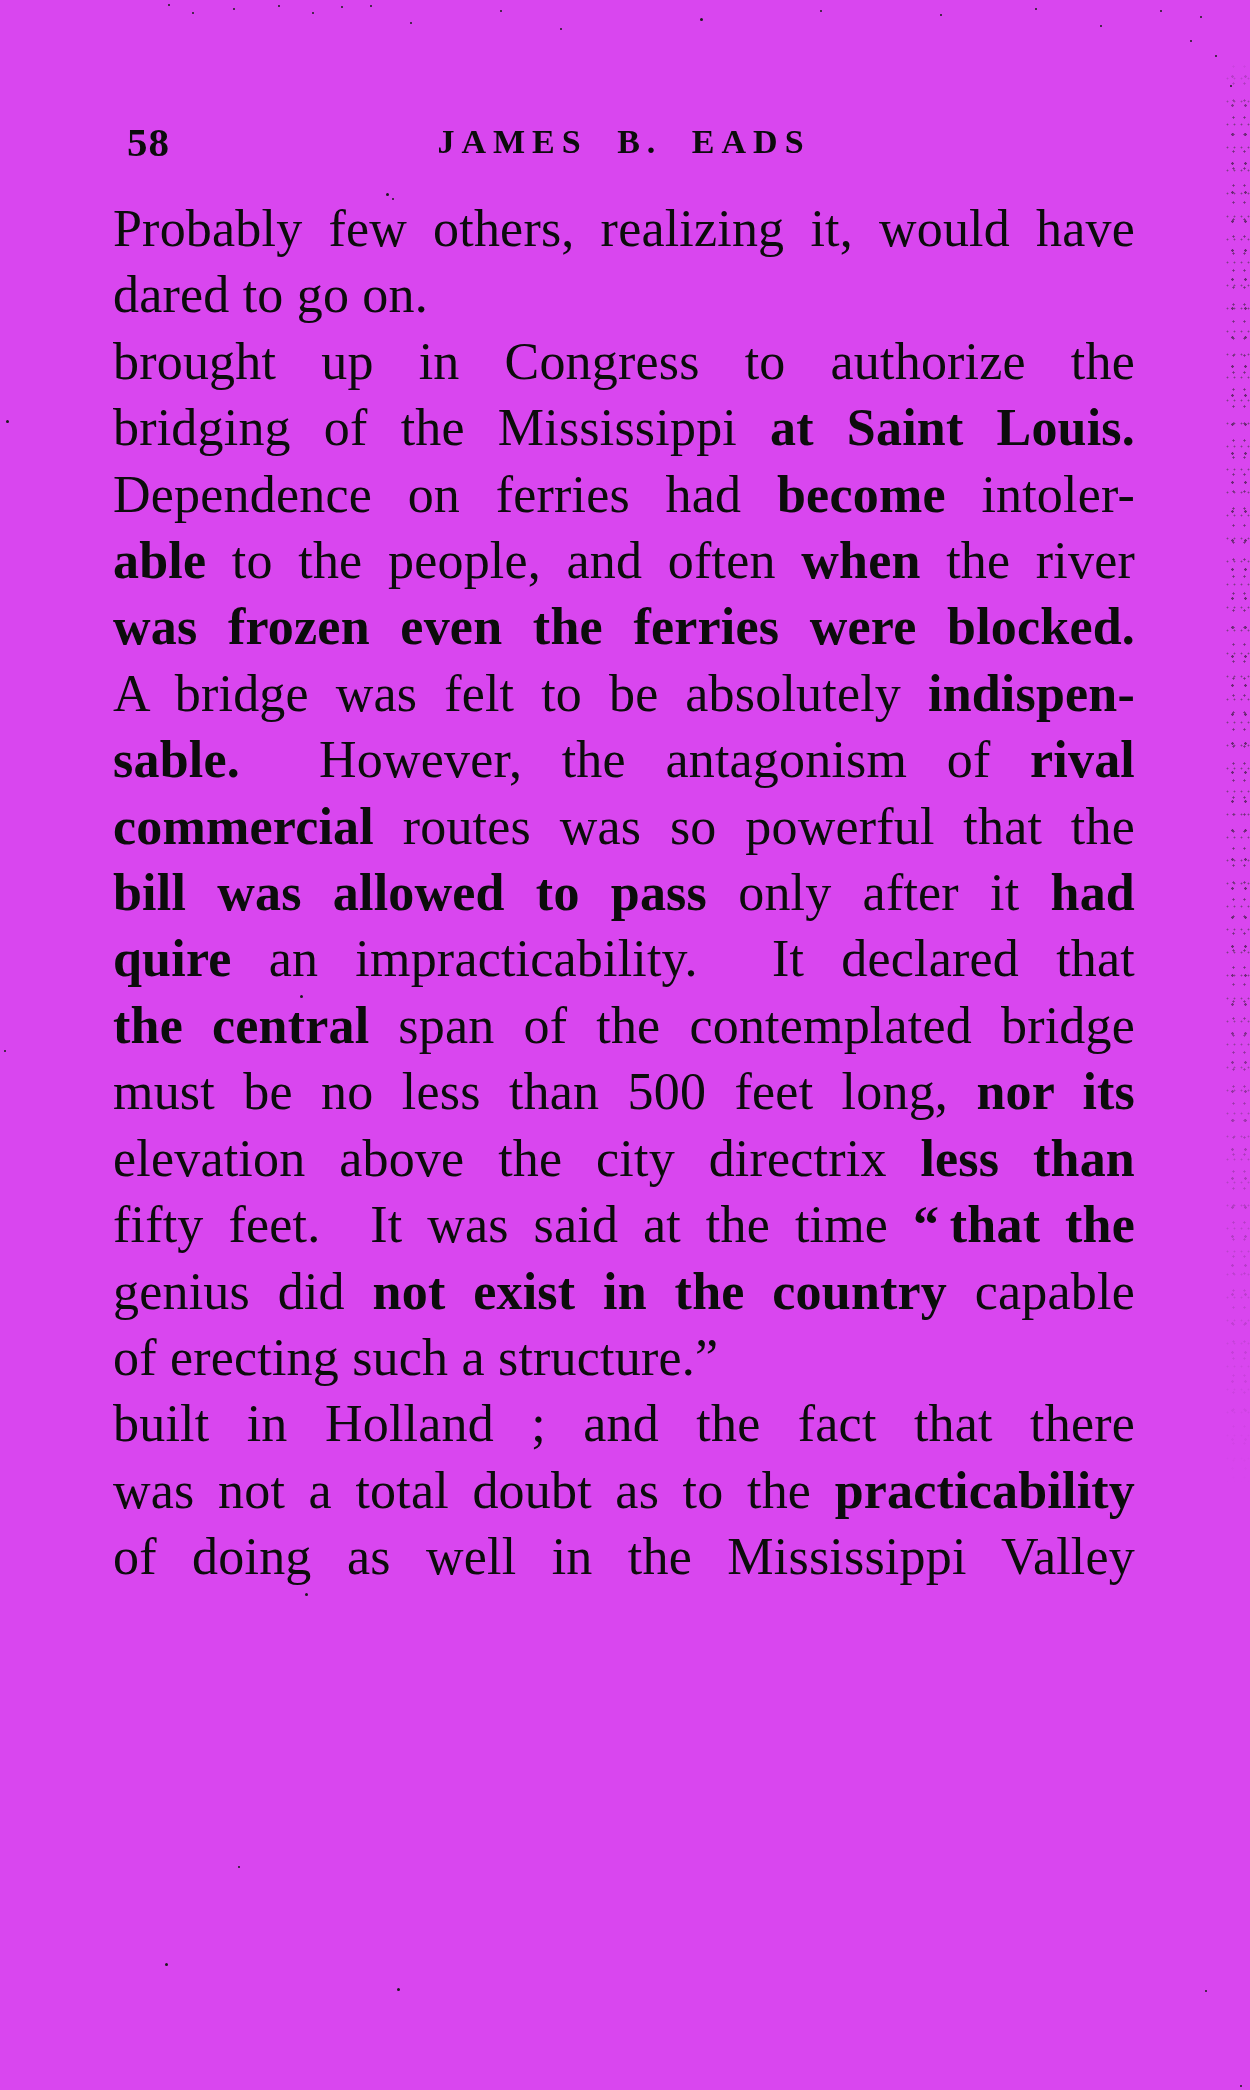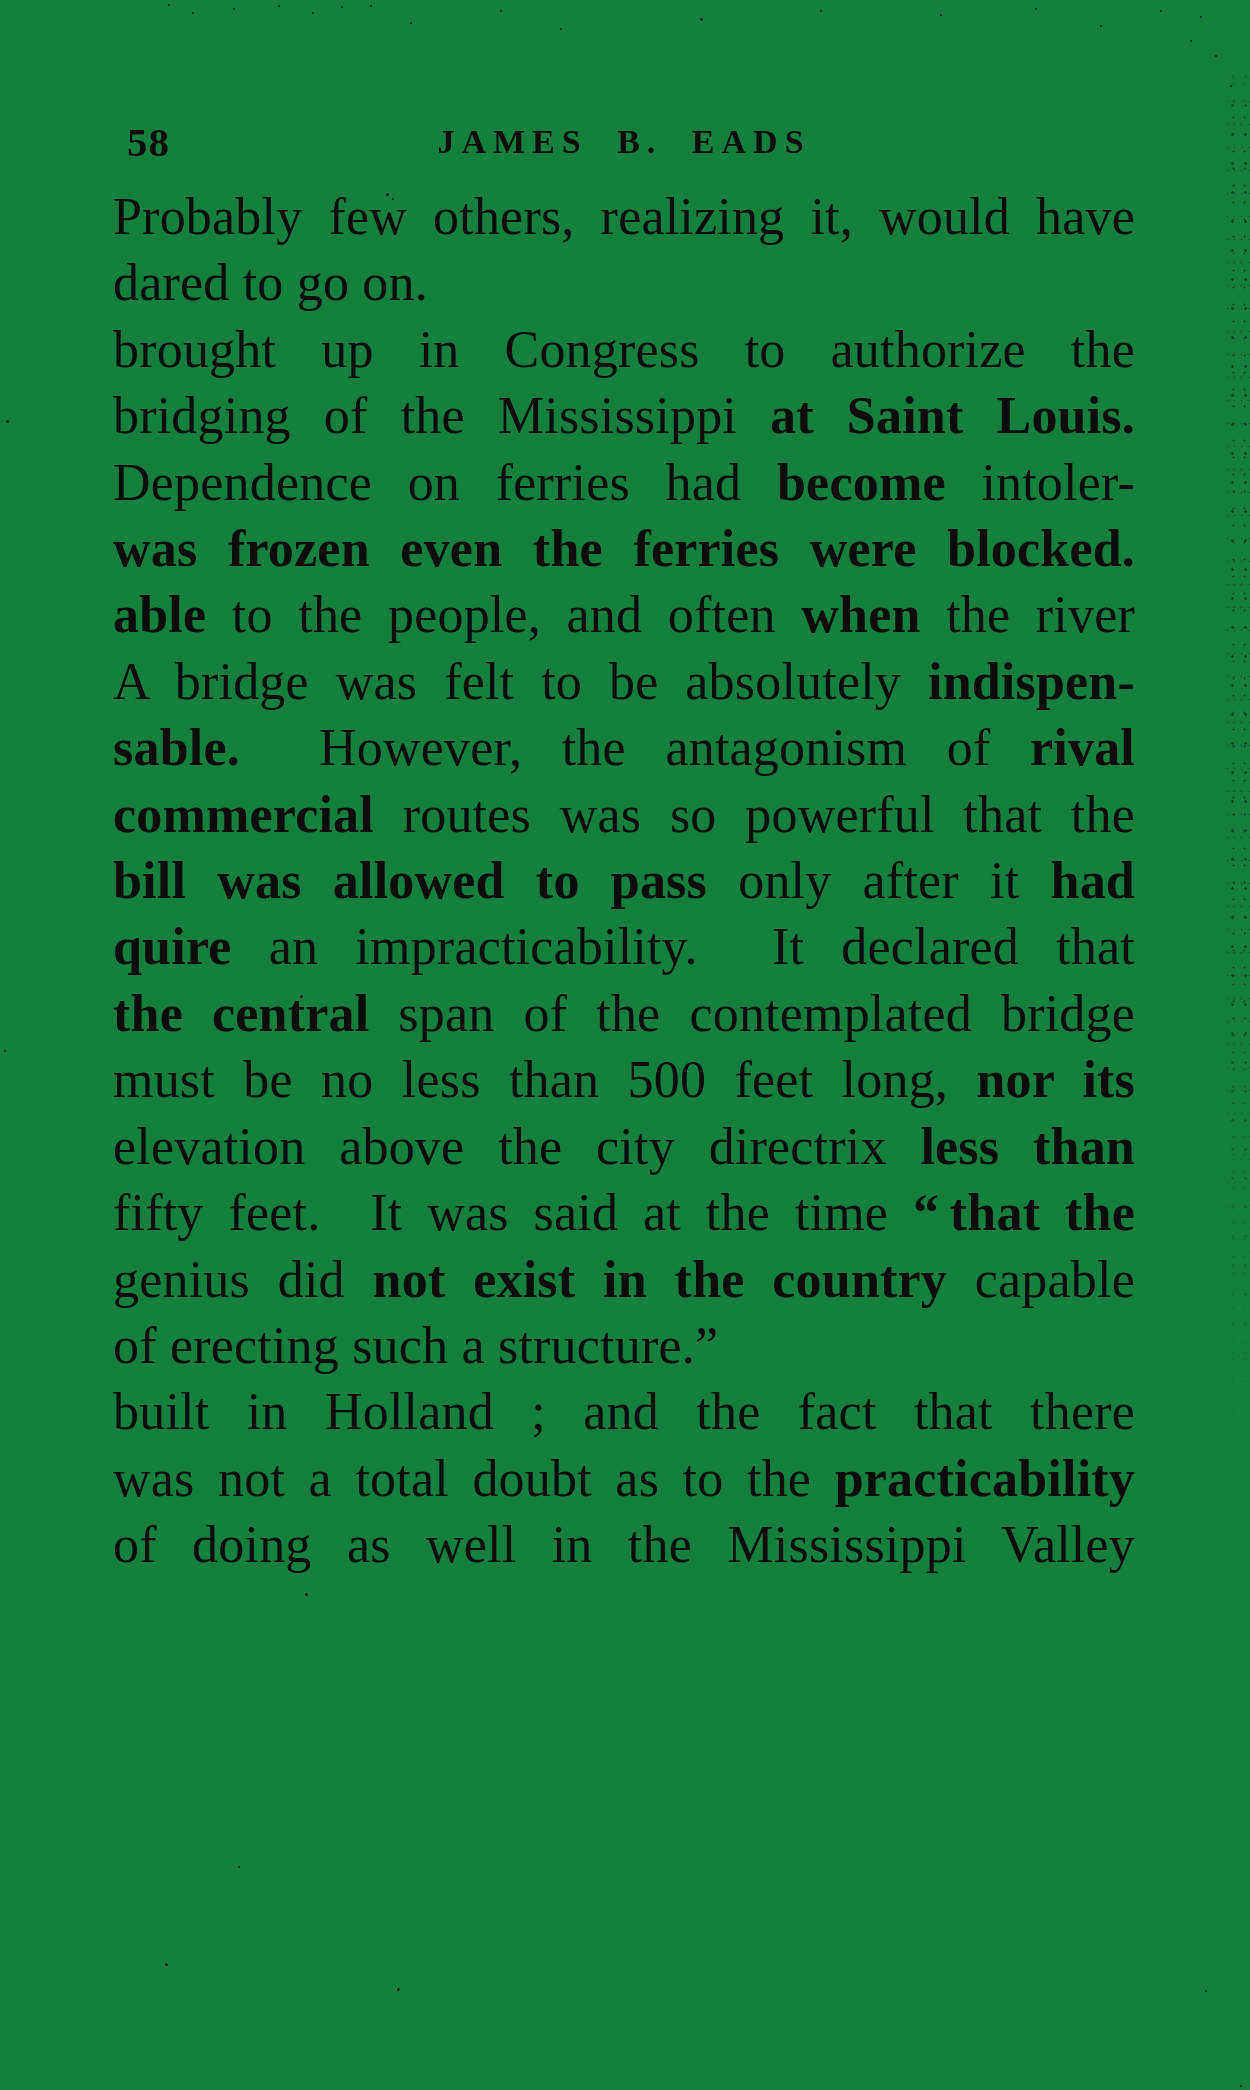--- a/index.html
+++ b/index.html
@@ -1,19 +1,19 @@
 <!DOCTYPE html>
 <html><head>
 <meta charset="utf-8">
 <style>
   html,body{margin:0;padding:0;background:#ffffff;}
   .page{
     position:relative;
     width:1250px;height:2090px;
-    background:#15803d;
+    background:#d946ef;
     overflow:hidden;
     font-family:"Liberation Serif","DejaVu Serif",serif;
     color:#0c0c0c;
   }
   
   .header-row{
     position:absolute;left:113px;top:116px;width:1022px;height:52px;
   }
   .page-number{
     position:absolute;left:14px;top:0;
@@ -21,21 +21,21 @@
     letter-spacing:1px;
   }
   .running-title{
     position:absolute;left:0;top:0;width:100%;
     text-align:center;
     font-size:34px;font-weight:700;line-height:52px;
     letter-spacing:7px;word-spacing:14px;
   }
   
   .text-block{
-    position:absolute;left:113px;top:184px;width:1022px;
+    position:absolute;left:113px;top:196px;width:1022px;
   }
   .line{
     font-size:52px;
     line-height:66.4px;
     text-align:justify;
     text-align-last:justify;
     white-space:normal;
     letter-spacing:0.2px;
   }
   .line.last{text-align-last:left;}
@@ -67,22 +67,22 @@
     <div class="page-number">58</div>
     <div class="running-title">JAMES B. EADS</div>
   </div>
 
   <div class="text-block">
       <div class="line"><span>Probably few others, realizing it, would have</span></div>
       <div class="line last"><span>dared to go on.</span></div>
       <div class="line"><span>brought up in Congress to authorize the</span></div>
       <div class="line"><span>bridging of the Mississippi </span><span class="bold">at Saint Louis.</span></div>
       <div class="line"><span>Dependence on ferries had </span><span class="bold">become</span><span> intoler-</span></div>
+      <div class="line"><span class="bold">able</span><span> to the people, and often </span><span class="bold">when</span><span> the river</span></div>
       <div class="line"><span class="bold">was frozen even the ferries were blocked.</span></div>
-      <div class="line"><span class="bold">able</span><span> to the people, and often </span><span class="bold">when</span><span> the river</span></div>
       <div class="line"><span>A bridge was felt to be absolutely </span><span class="bold">indispen-</span></div>
       <div class="line"><span class="bold">sable.</span><span>&nbsp; However, the antagonism of </span><span class="bold">rival</span></div>
       <div class="line"><span class="bold">commercial</span><span> routes was so powerful that the</span></div>
       <div class="line"><span class="bold">bill was allowed to pass</span><span> only after it </span><span class="bold">had</span></div>
       <div class="line"><span class="bold">quire</span><span> an impracticability.&nbsp; It declared that</span></div>
       <div class="line"><span class="bold">the central</span><span> span of the contemplated bridge</span></div>
       <div class="line"><span>must be no less than 500 feet long, </span><span class="bold">nor its</span></div>
       <div class="line"><span>elevation above the city directrix </span><span class="bold">less than</span></div>
       <div class="line"><span>fifty feet.&nbsp; It was said at the time </span><span class="bold">“ that the</span></div>
       <div class="line"><span>genius did </span><span class="bold">not exist in the country</span><span> capable</span></div>

